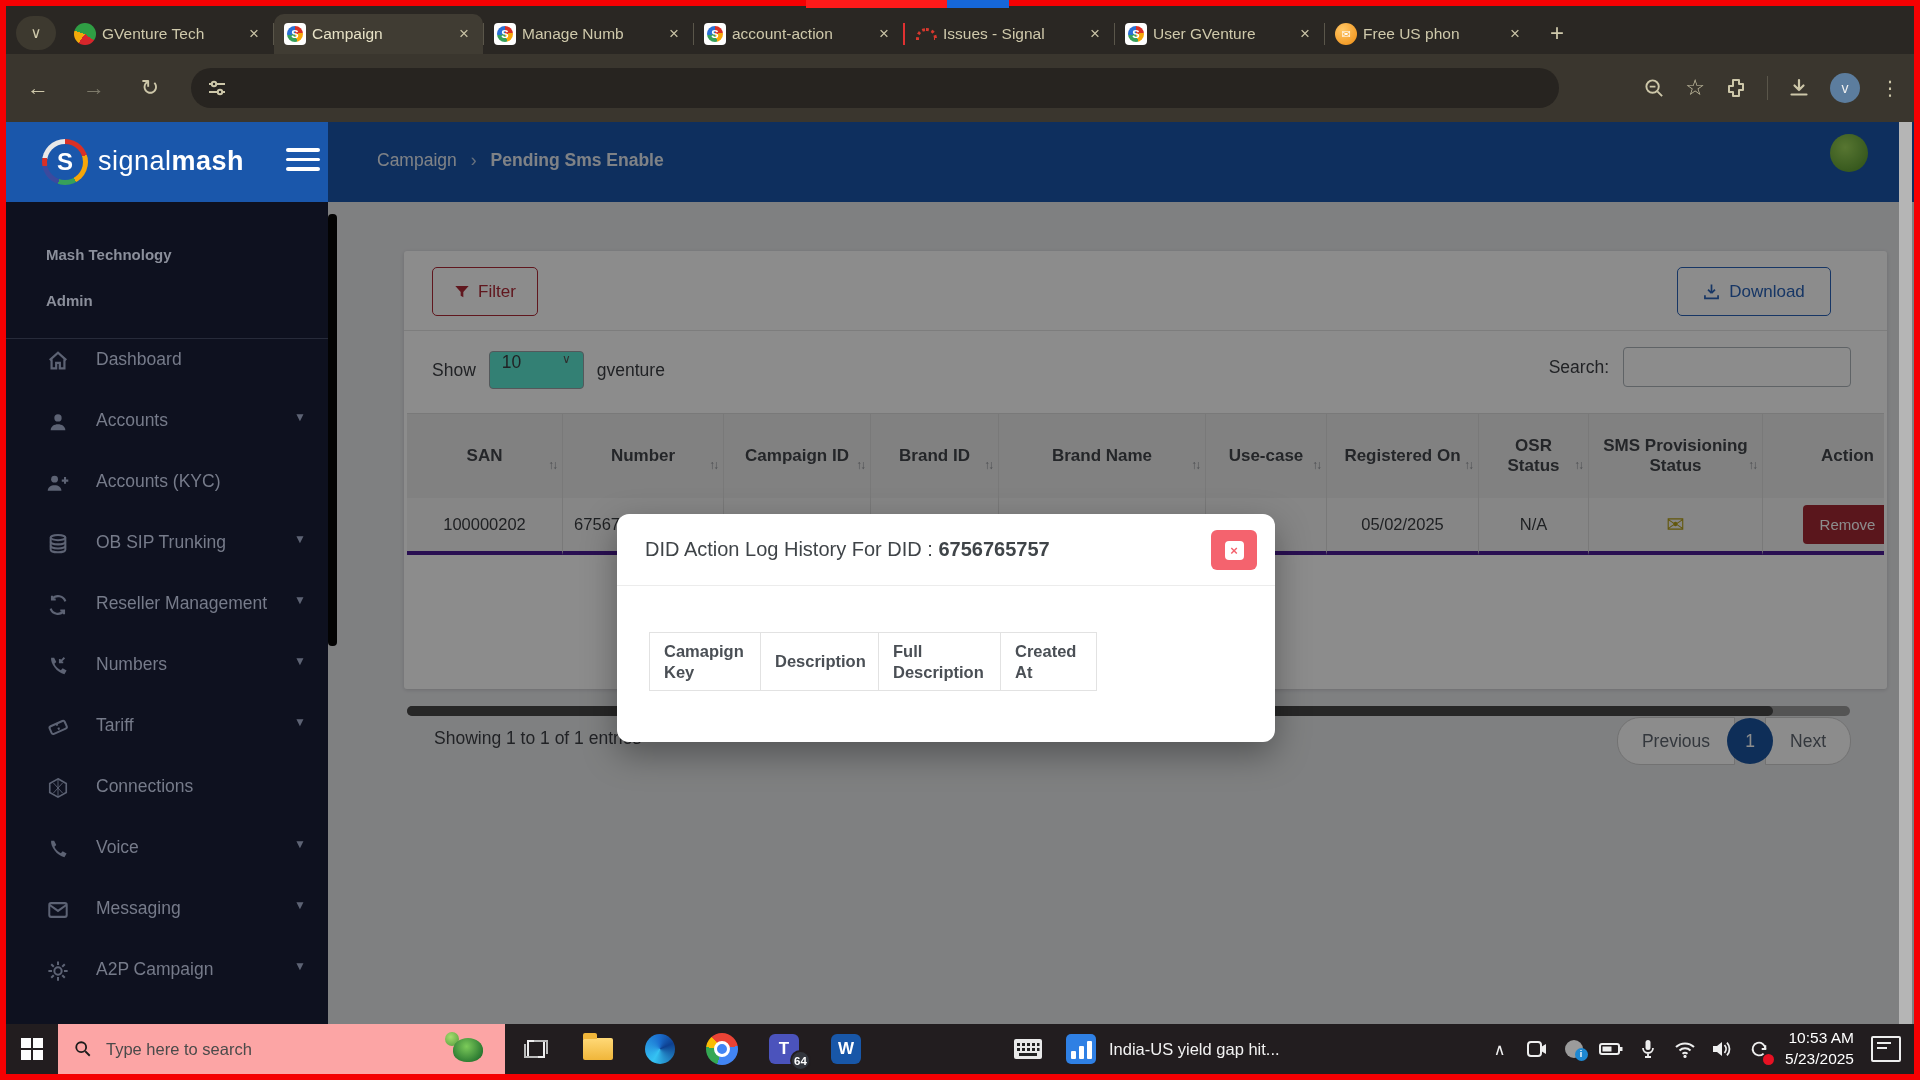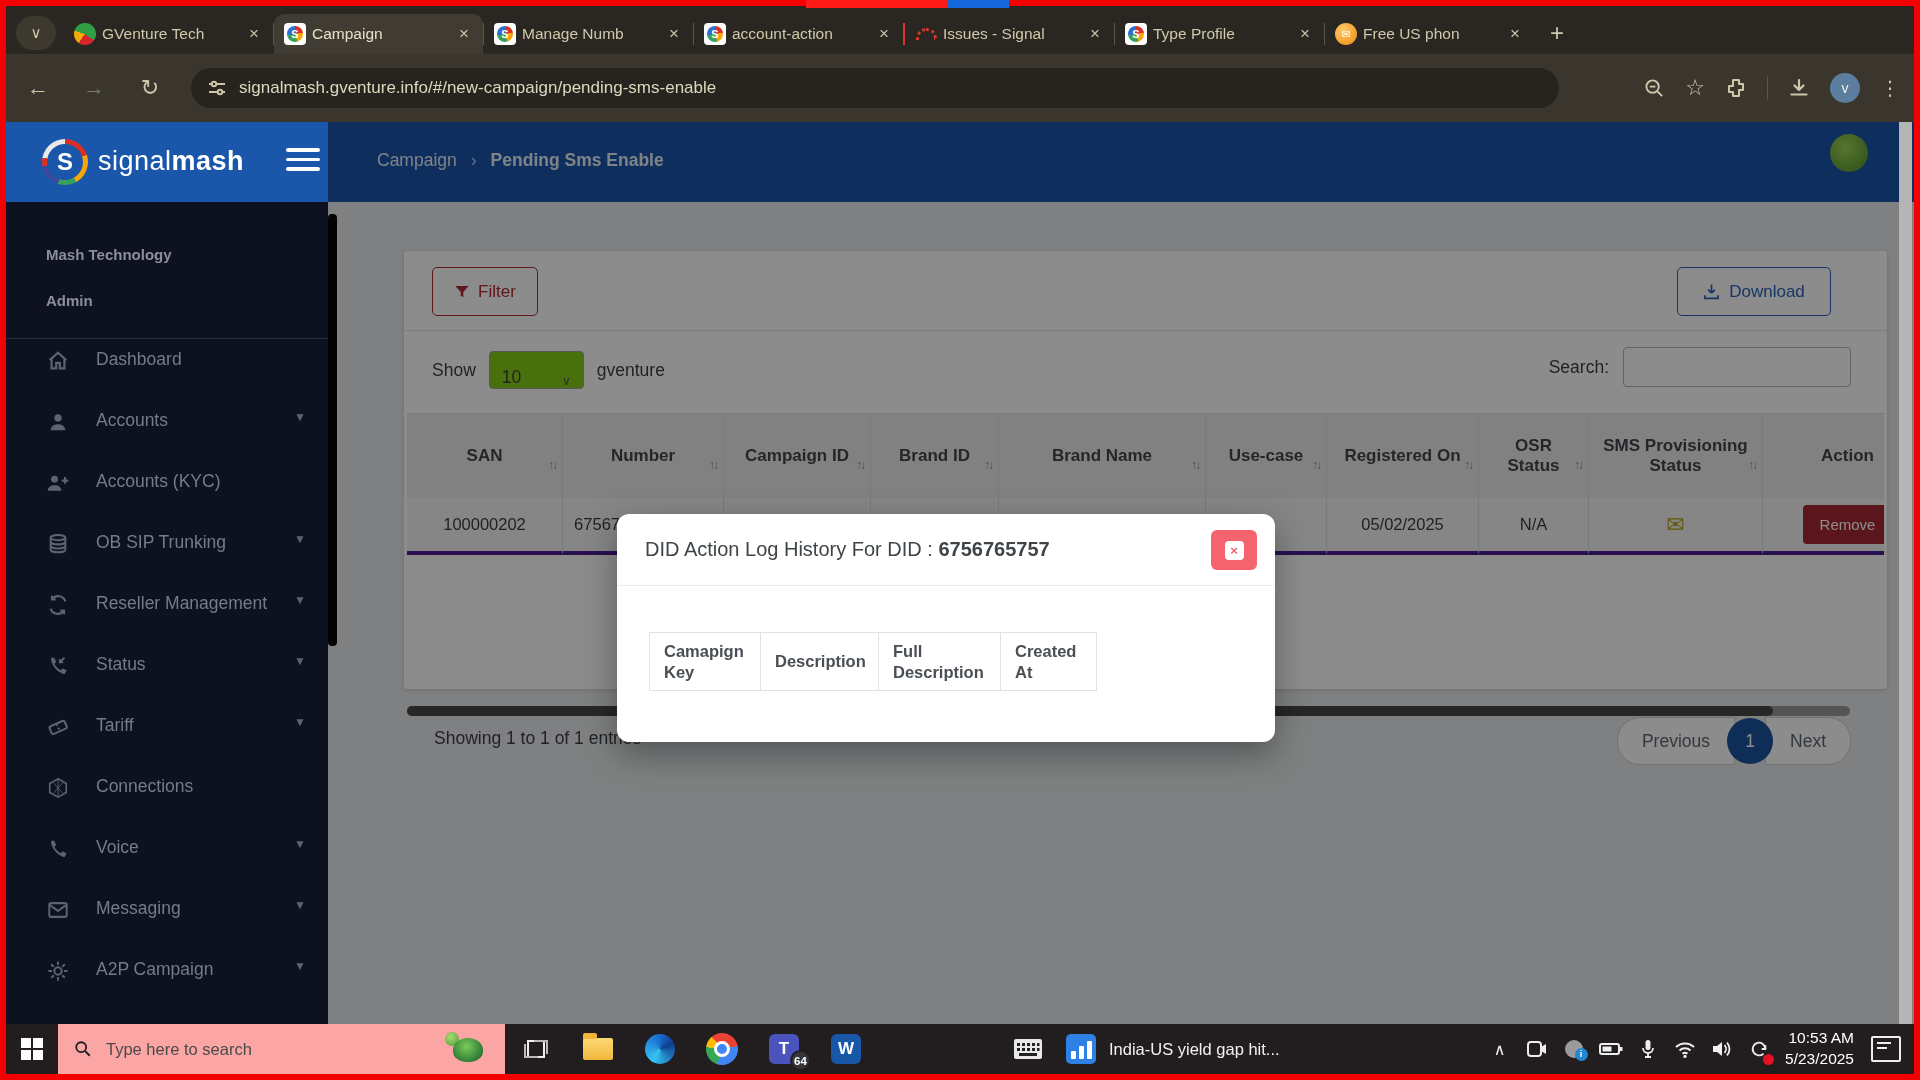--- a/index.html
+++ b/index.html
@@ -71,22 +71,22 @@
 
   
   .card{position:absolute;left:398px;top:129px;width:1483px;height:438px;background:#fff;border-radius:3px;
         box-shadow:0 1px 4px rgba(0,0,0,.15);}
   .card-head{position:absolute;left:0;top:0;width:100%;height:80px;border-bottom:1px solid #e3e3e3;box-sizing:border-box;}
   .btn-filter{position:absolute;left:28px;top:16px;width:104px;height:47px;border:1px solid #b02a37;border-radius:5px;
         color:#b02a37;background:#fff;font-size:17px;display:flex;align-items:center;justify-content:center;gap:8px;}
   .btn-download{position:absolute;right:56px;top:16px;width:152px;height:47px;border:1px solid #2a63b8;border-radius:5px;
         color:#2a63b8;background:#fff;font-size:17px;display:flex;align-items:center;justify-content:center;gap:9px;}
   .showrow{position:absolute;left:28px;top:100px;display:flex;align-items:center;gap:13px;font-size:17.5px;color:#3c3f44;}
-  .lenbox{width:95px;height:38px;border:1px solid #9aa0a6;border-radius:4px;display:flex;align-items:flex-end;
-        justify-content:space-between;padding:0 12px;box-sizing:border-box;background:#84cc16;}
+  .lenbox{width:95px;height:38px;border:1px solid #9aa0a6;border-radius:4px;display:flex;align-items:flex-start;
+        justify-content:space-between;padding:0 12px;box-sizing:border-box;background:#5eead4;}
   .searchrow{position:absolute;right:36px;top:96px;display:flex;align-items:center;gap:14px;font-size:17.5px;color:#3c3f44;}
   .searchrow input{width:228px;height:40px;border:1px solid #aeb4ba;border-radius:4px;background:#fff;outline:none;
         font-size:16px;padding:0 10px;box-sizing:border-box;}
   .tbl{position:absolute;left:3px;top:162px;width:1477px;overflow:hidden;}
   .trow{display:flex;}
   .th,.td{box-sizing:border-box;border-right:1px solid #dcdcdc;display:flex;align-items:center;justify-content:center;
         text-align:center;flex:none;}
   .th{background:#ececec;height:85px;font-weight:bold;font-size:17px;color:#43464b;padding:0 10px;position:relative;
       border-top:1px solid #dcdcdc;}
   .th .sort{position:absolute;right:6px;bottom:26px;font-size:12px;color:#8d9096;letter-spacing:-2px;}
@@ -199,21 +199,21 @@
             <i></i>
           </span>
           <span class="t-title">Issues - Signal</span>
           <span class="t-close">×</span>
         </div>
         <div class="tabdiv"></div>
         <div class="tab">
           <span class="fav fav-signalmash">
             <i>S</i>
           </span>
-          <span class="t-title">Type Profile</span>
+          <span class="t-title">User GVenture</span>
           <span class="t-close">×</span>
         </div>
         <div class="tabdiv"></div>
         <div class="tab">
           <span class="fav fav-orange">
             <i>✉</i>
           </span>
           <span class="t-title">Free US phon</span>
           <span class="t-close">×</span>
         </div>
@@ -239,21 +239,20 @@
       <span class="siteinfo">
         <svg class="sic" width="20" height="20" viewBox="0 0 20 20">
             <g stroke="#cdc7a9" stroke-width="2" fill="none">
               <circle cx="7" cy="6" r="2.2"></circle>
               <path d="M10 6h8M2 6h2.5"></path>
               <circle cx="13" cy="14" r="2.2"></circle>
               <path d="M2 14h8.5M16 14h2"></path>
             </g>
           </svg>
       </span>
-      <span>signalmash.gventure.info/#/new-campaign/pending-sms-enable</span>
     </div>
     <div class="tb-right">
       <span>
         <svg class="sic" width="21" height="21" viewBox="0 0 22 22">
             <circle cx="9" cy="9" r="6.5" fill="none" stroke="#cdc7a9" stroke-width="2"></circle>
             <path d="M6 9h6M14 14l5 5" stroke="#cdc7a9" stroke-width="2"></path>
           </svg>
       </span>
       <span style="font-size:22px;">☆</span>
       <span>
@@ -354,21 +353,21 @@
             <span>Reseller Management</span>
             <span class="caret">▼</span>
           </div>
           <div class="sb-item">
             <span class="ic">
               <svg class="sic" width="22" height="22" viewBox="0 0 24 24" fill="currentColor">
                 <path d="M4.5 3C3.5 9 11 19.5 19 21l2.4-4.2-4.3-2.3-2 2c-2.9-1.2-5.8-4.1-7-7l2-2L7.8 3z"></path>
                 <path d="M19 3l-4.5 4.5M14 4.3v3.7h3.7" fill="none" stroke="currentColor" stroke-width="2"></path>
               </svg>
             </span>
-            <span>Status</span>
+            <span>Numbers</span>
             <span class="caret">▼</span>
           </div>
           <div class="sb-item">
             <span class="ic">
               <svg class="sic" width="22" height="22" viewBox="0 0 24 24" fill="none" stroke="currentColor" stroke-width="2.2">
                 <g transform="rotate(-24 12 12)">
                   <rect x="3" y="8" width="18" height="9" rx="2"></rect>
                   <path d="M12 8v9" stroke-dasharray="2.4 2.4"></path>
                 </g>
               </svg>

